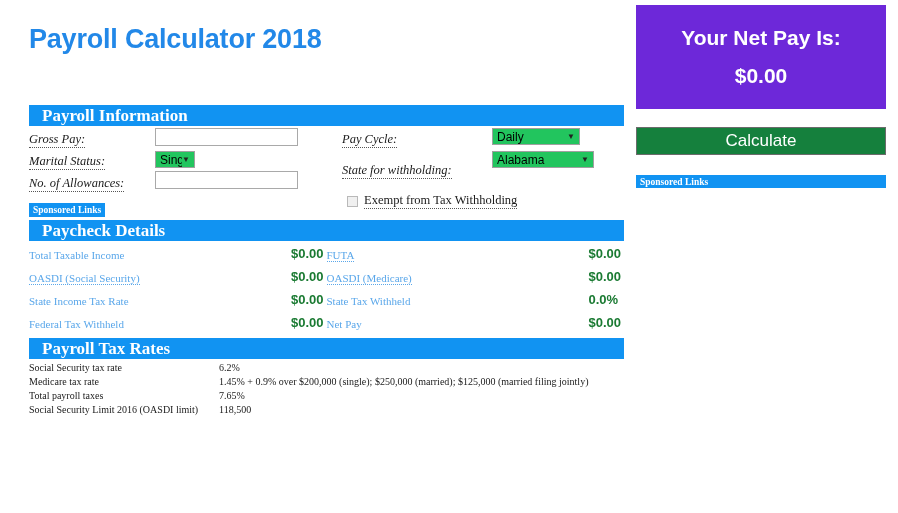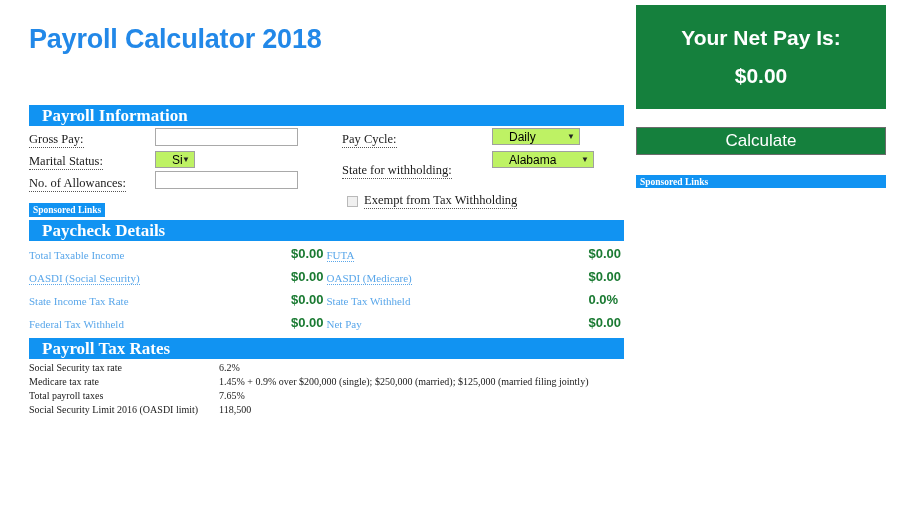--- a/index.html
+++ b/index.html
@@ -60,44 +60,45 @@
     margin-top: 1px;
   }
   .f-label {
     position: absolute;
     font-family: "Liberation Serif", serif;
     font-size: 12.5px;
     color: #1a1a1a;
     border-bottom: 1px dotted #555;
     padding-bottom: 0px;
     white-space: nowrap;
+    font-style: italic;
   }
   .f-text {
     position: absolute;
     box-sizing: border-box;
     border: 1px solid #a9a9a9;
     background: #ffffff;
     height: 18px;
     font-family: "Liberation Sans", sans-serif;
     font-size: 12px;
     padding: 0 3px;
     color: #000;
   }
   .f-select {
     position: absolute;
     box-sizing: border-box;
     border: 1px solid #a0a0a0;
-    background: #bef264;
+    background: #22c55e;
     height: 17px;
     font-family: "Liberation Sans", sans-serif;
     font-size: 12px;
     color: #000;
     display: flex;
     align-items: center;
-    padding-left: 16px;
+    padding-left: 4px;
   }
   .f-select .sel-val {
     flex: 1;
     white-space: nowrap;
     overflow: hidden;
   }
   .f-select .arrow {
     font-size: 8px;
     color: #222;
     padding-right: 4px;
@@ -200,21 +201,21 @@
   }
 
   
   .right-col {
     position: absolute;
     left: 636px;
     top: 5px;
     width: 250px;
   }
   .netpay-box {
-    background: #15803d;
+    background: #6d28d9;
     height: 104px;
     display: flex;
     flex-direction: column;
     align-items: center;
     justify-content: center;
   }
   .netpay-title {
     font-family: "Liberation Sans", sans-serif;
     font-weight: bold;
     font-size: 21px;

